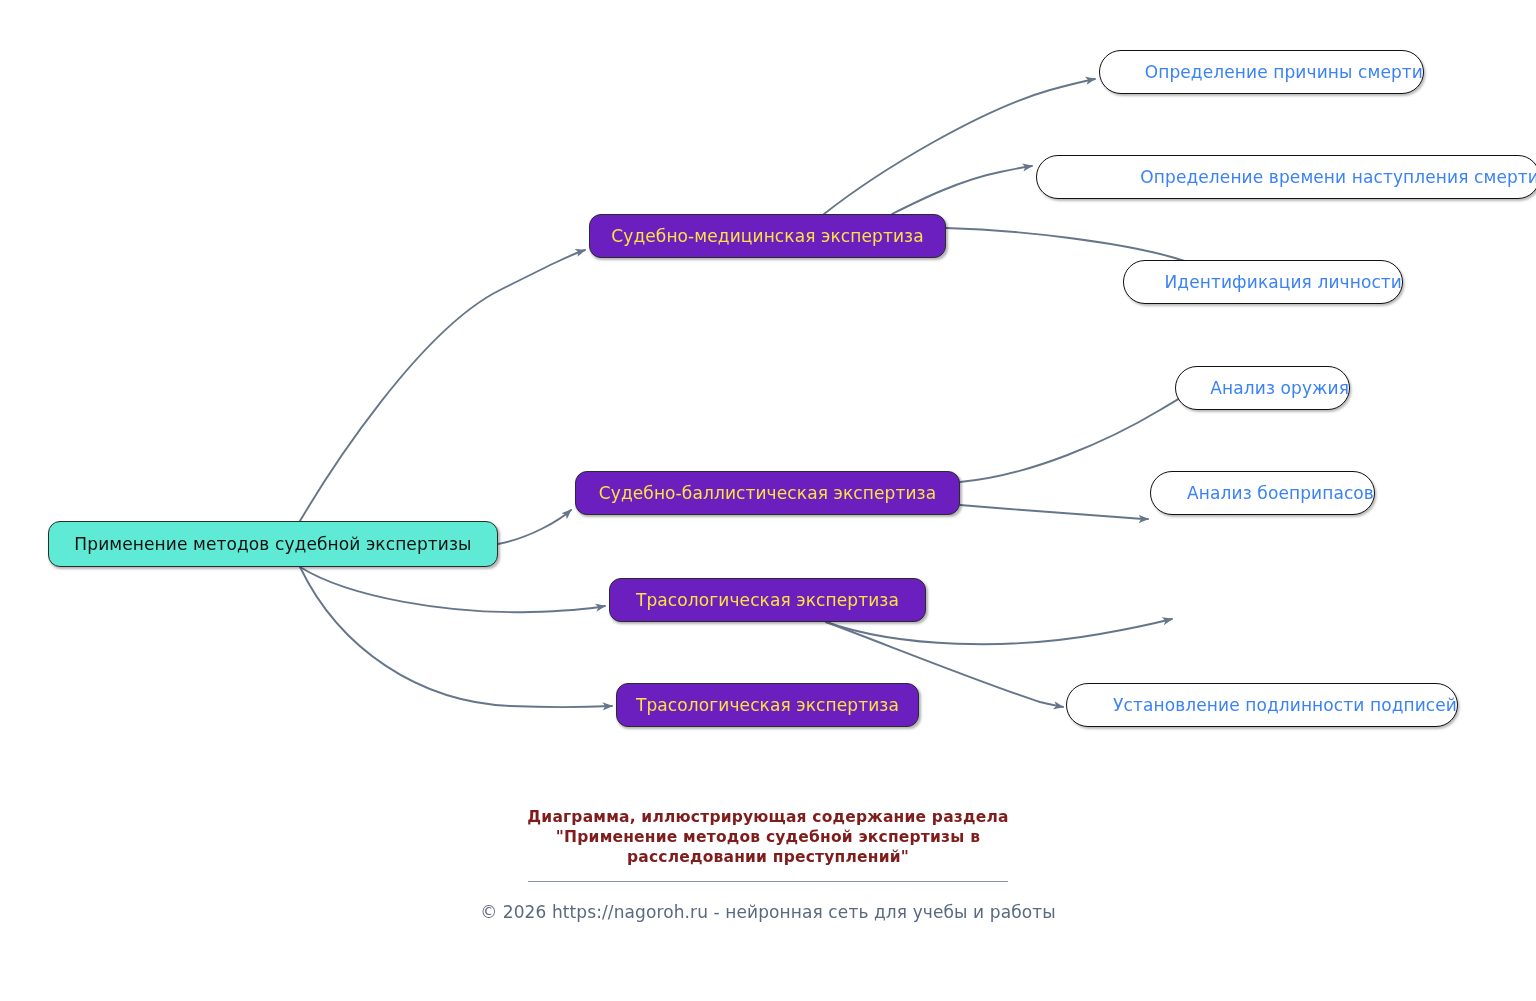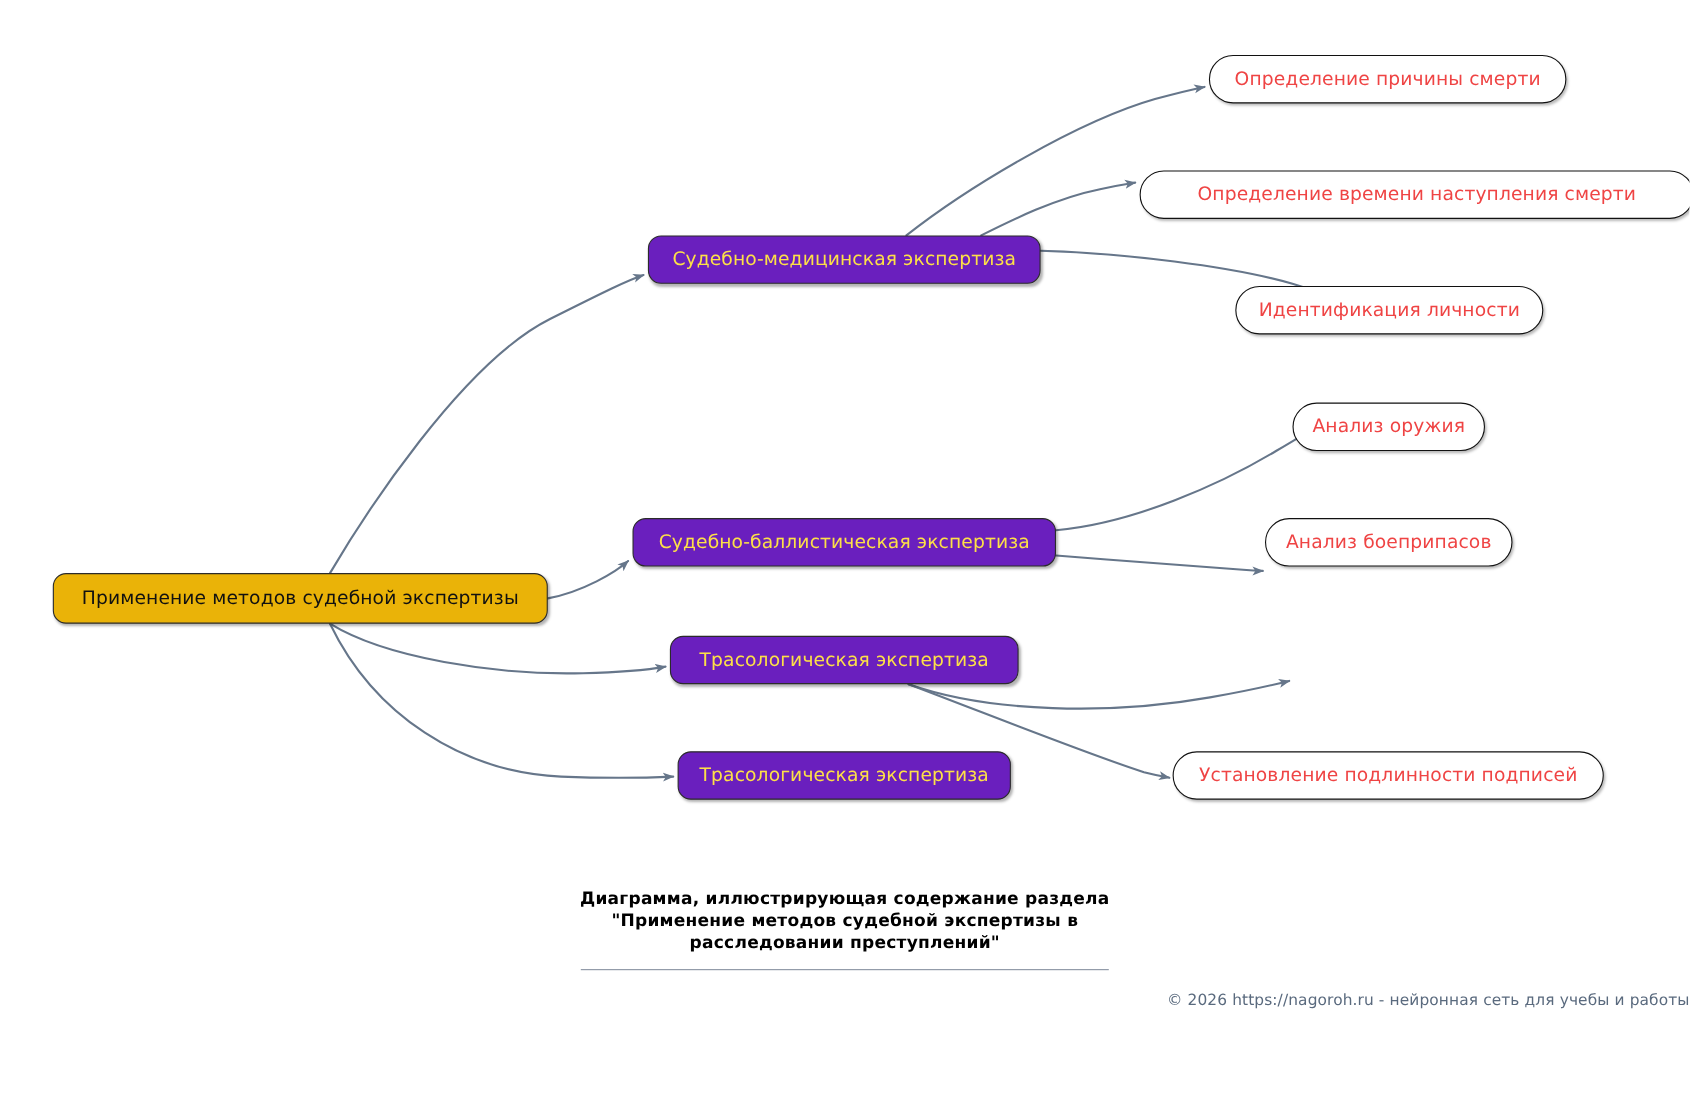--- a/index.html
+++ b/index.html
@@ -31,66 +31,67 @@
     display: flex;
     align-items: center;
     justify-content: center;
     border-radius: 12px;
     white-space: nowrap;
     font-size: 17px;
     line-height: 1;
     letter-spacing: 0.1px;
   }
   .node-root {
-    background: #eab308;
+    background: #5eead4;
     border: 1.6px solid #2b2b2b;
     color: #111111;
     box-shadow: 1.5px 2px 2.5px rgba(0,0,0,0.30);
   }
   .node-branch {
     background: #6a1fbe;
     border: 1.6px solid #2b2b2b;
     color: #fde047;
     box-shadow: 1.5px 2px 2.5px rgba(0,0,0,0.30);
     justify-content: center;
   }
   .node-leaf {
     background: #ffffff;
     border: 1.6px solid #111111;
-    color: #ef4444;
+    color: #3b82f6;
     border-radius: 22px;
     box-shadow: 1.5px 2px 2.5px rgba(0,0,0,0.28);
+    justify-content: flex-end;
   }
   .caption-block {
     position: absolute;
     left: 0;
     top: 808px;
     width: 1536px;
     text-align: center;
   }
   .caption-line {
     font-size: 15.5px;
     font-weight: bold;
-    color: #000000;
+    color: #7f1d1d;
     line-height: 1.28;
     letter-spacing: 0.2px;
   }
   .caption-rule {
     width: 480px;
     height: 0;
     margin: 14px auto 0 auto;
     border-bottom: 1.4px solid #8892a1;
   }
   .footer-line {
     position: absolute;
     left: 0;
     top: 902px;
     width: 1536px;
-    text-align: right;
-    font-size: 14px;
+    text-align: center;
+    font-size: 17px;
     color: #5a6a7e;
     letter-spacing: 0.1px;
   }
 </style>
 </head>
 <body>
 
 <div id="canvas">
 
   <svg id="edge-layer" viewBox="0 0 1536 1001" width="1536" height="1001">

